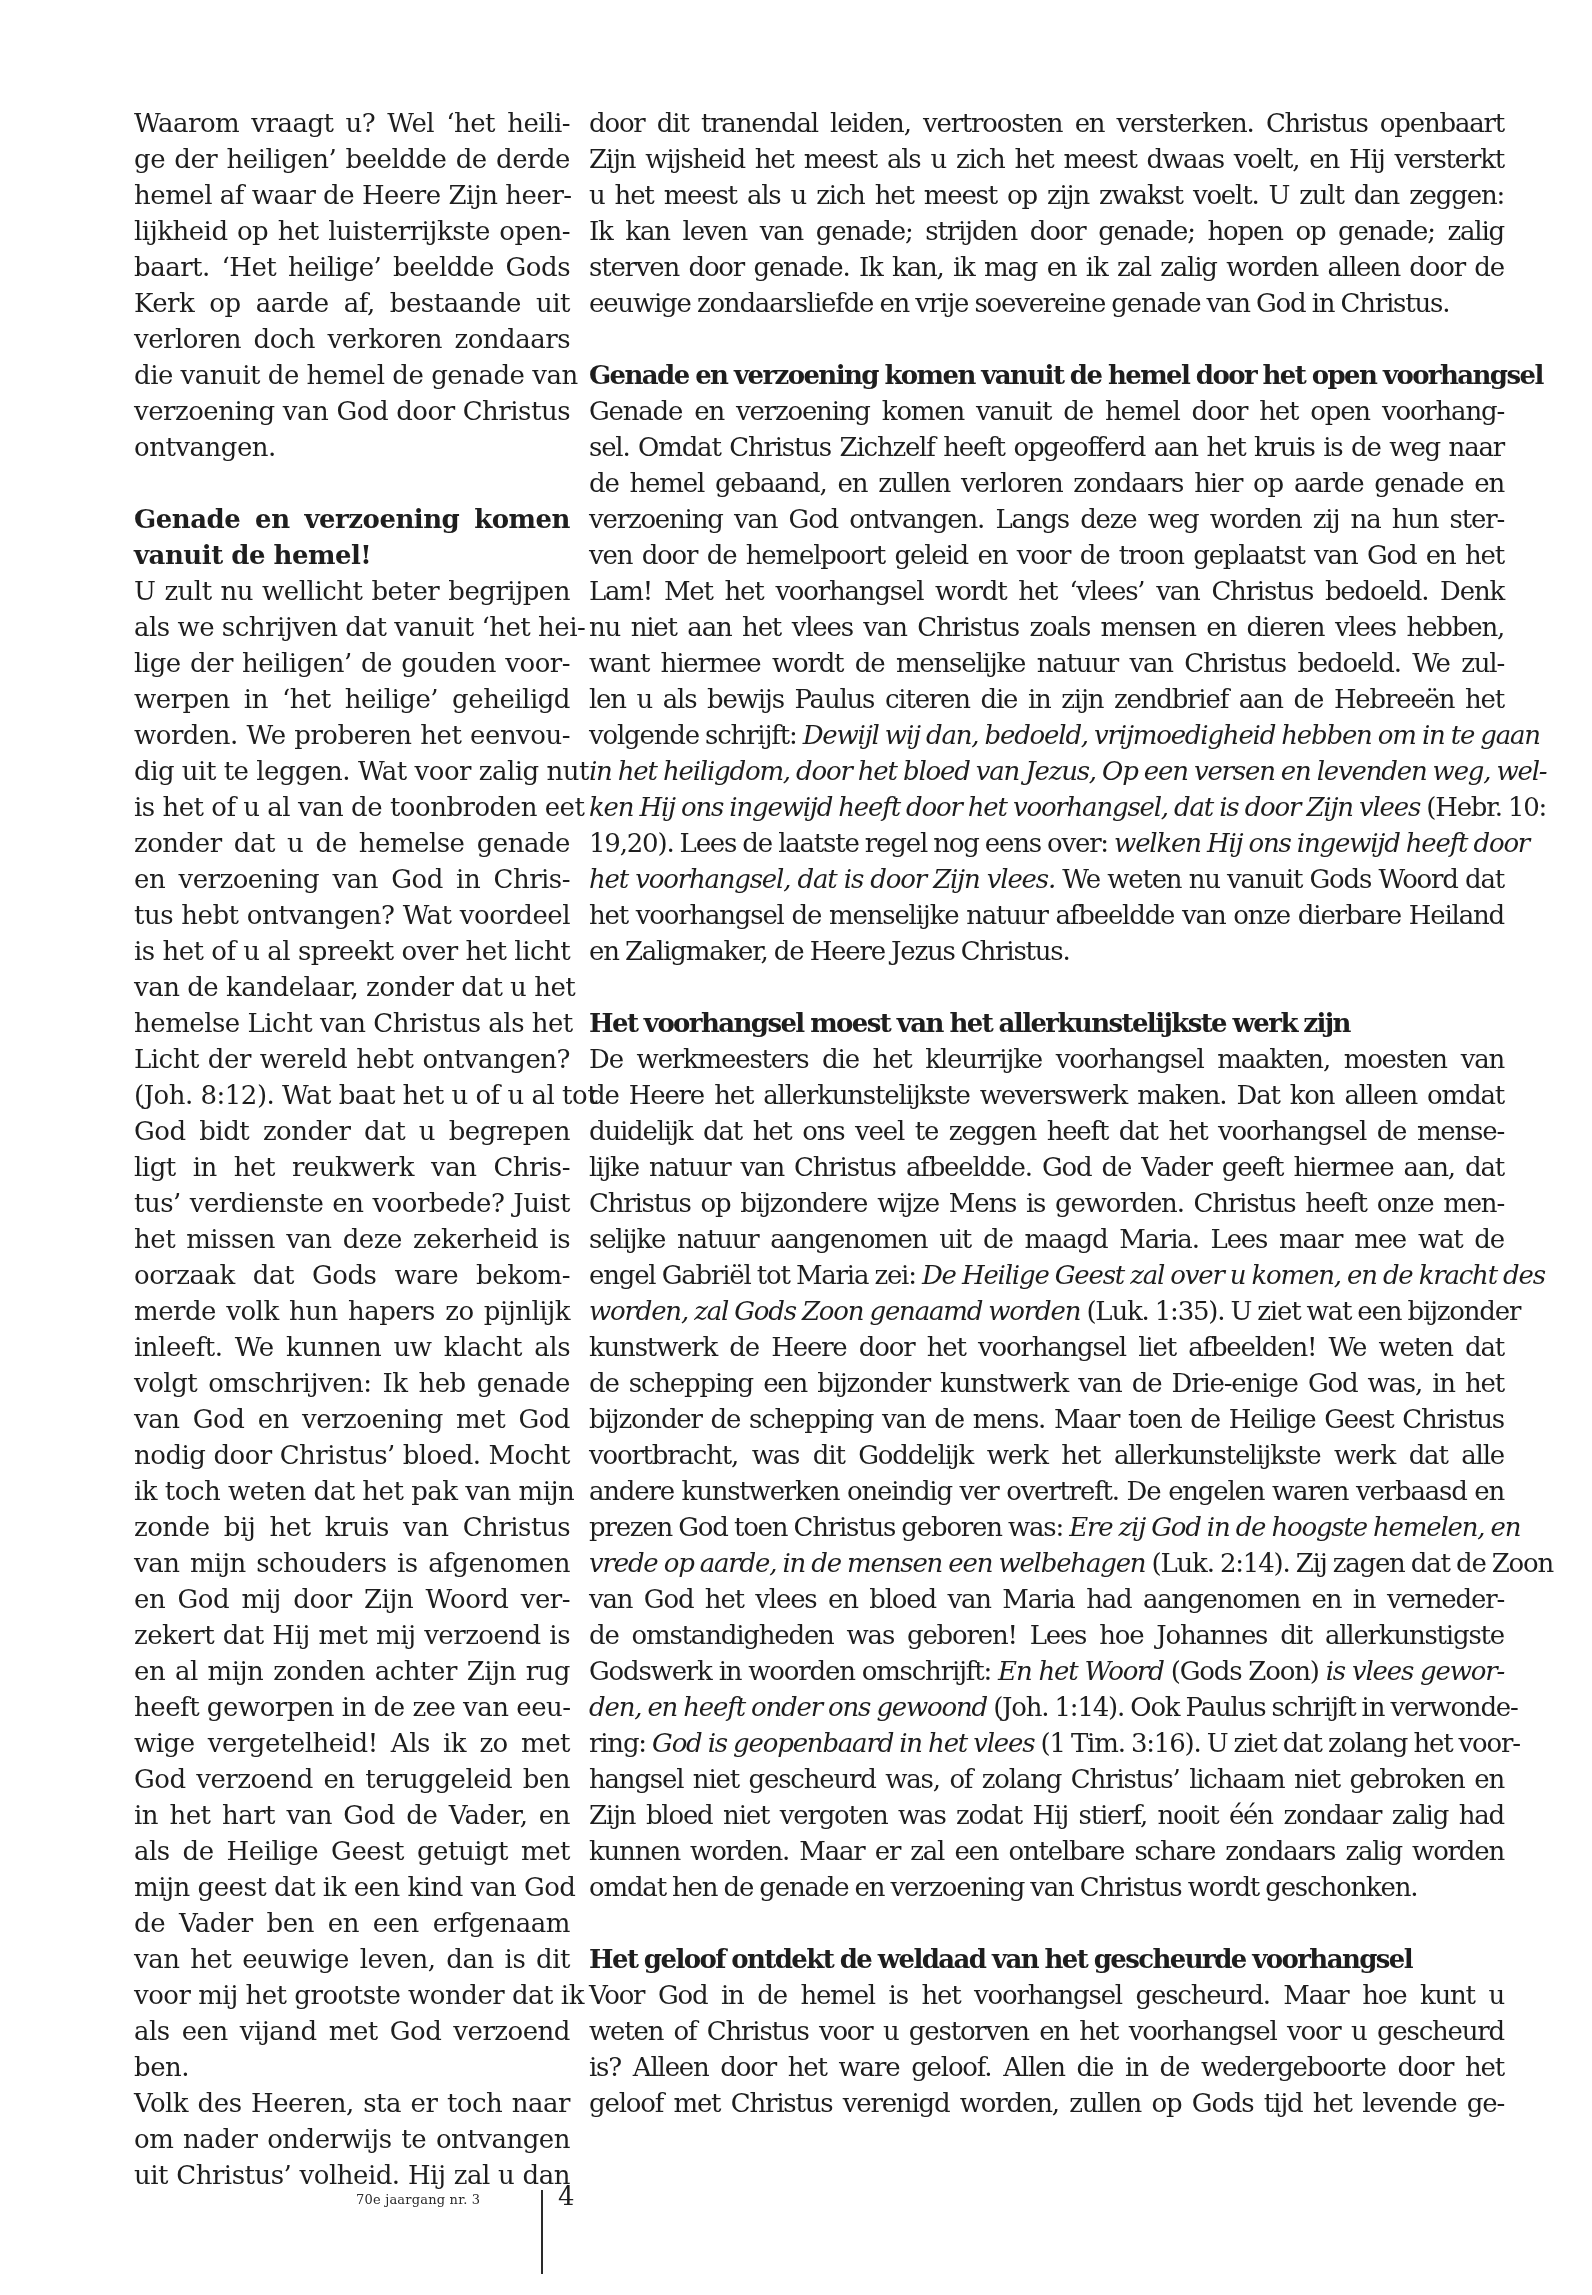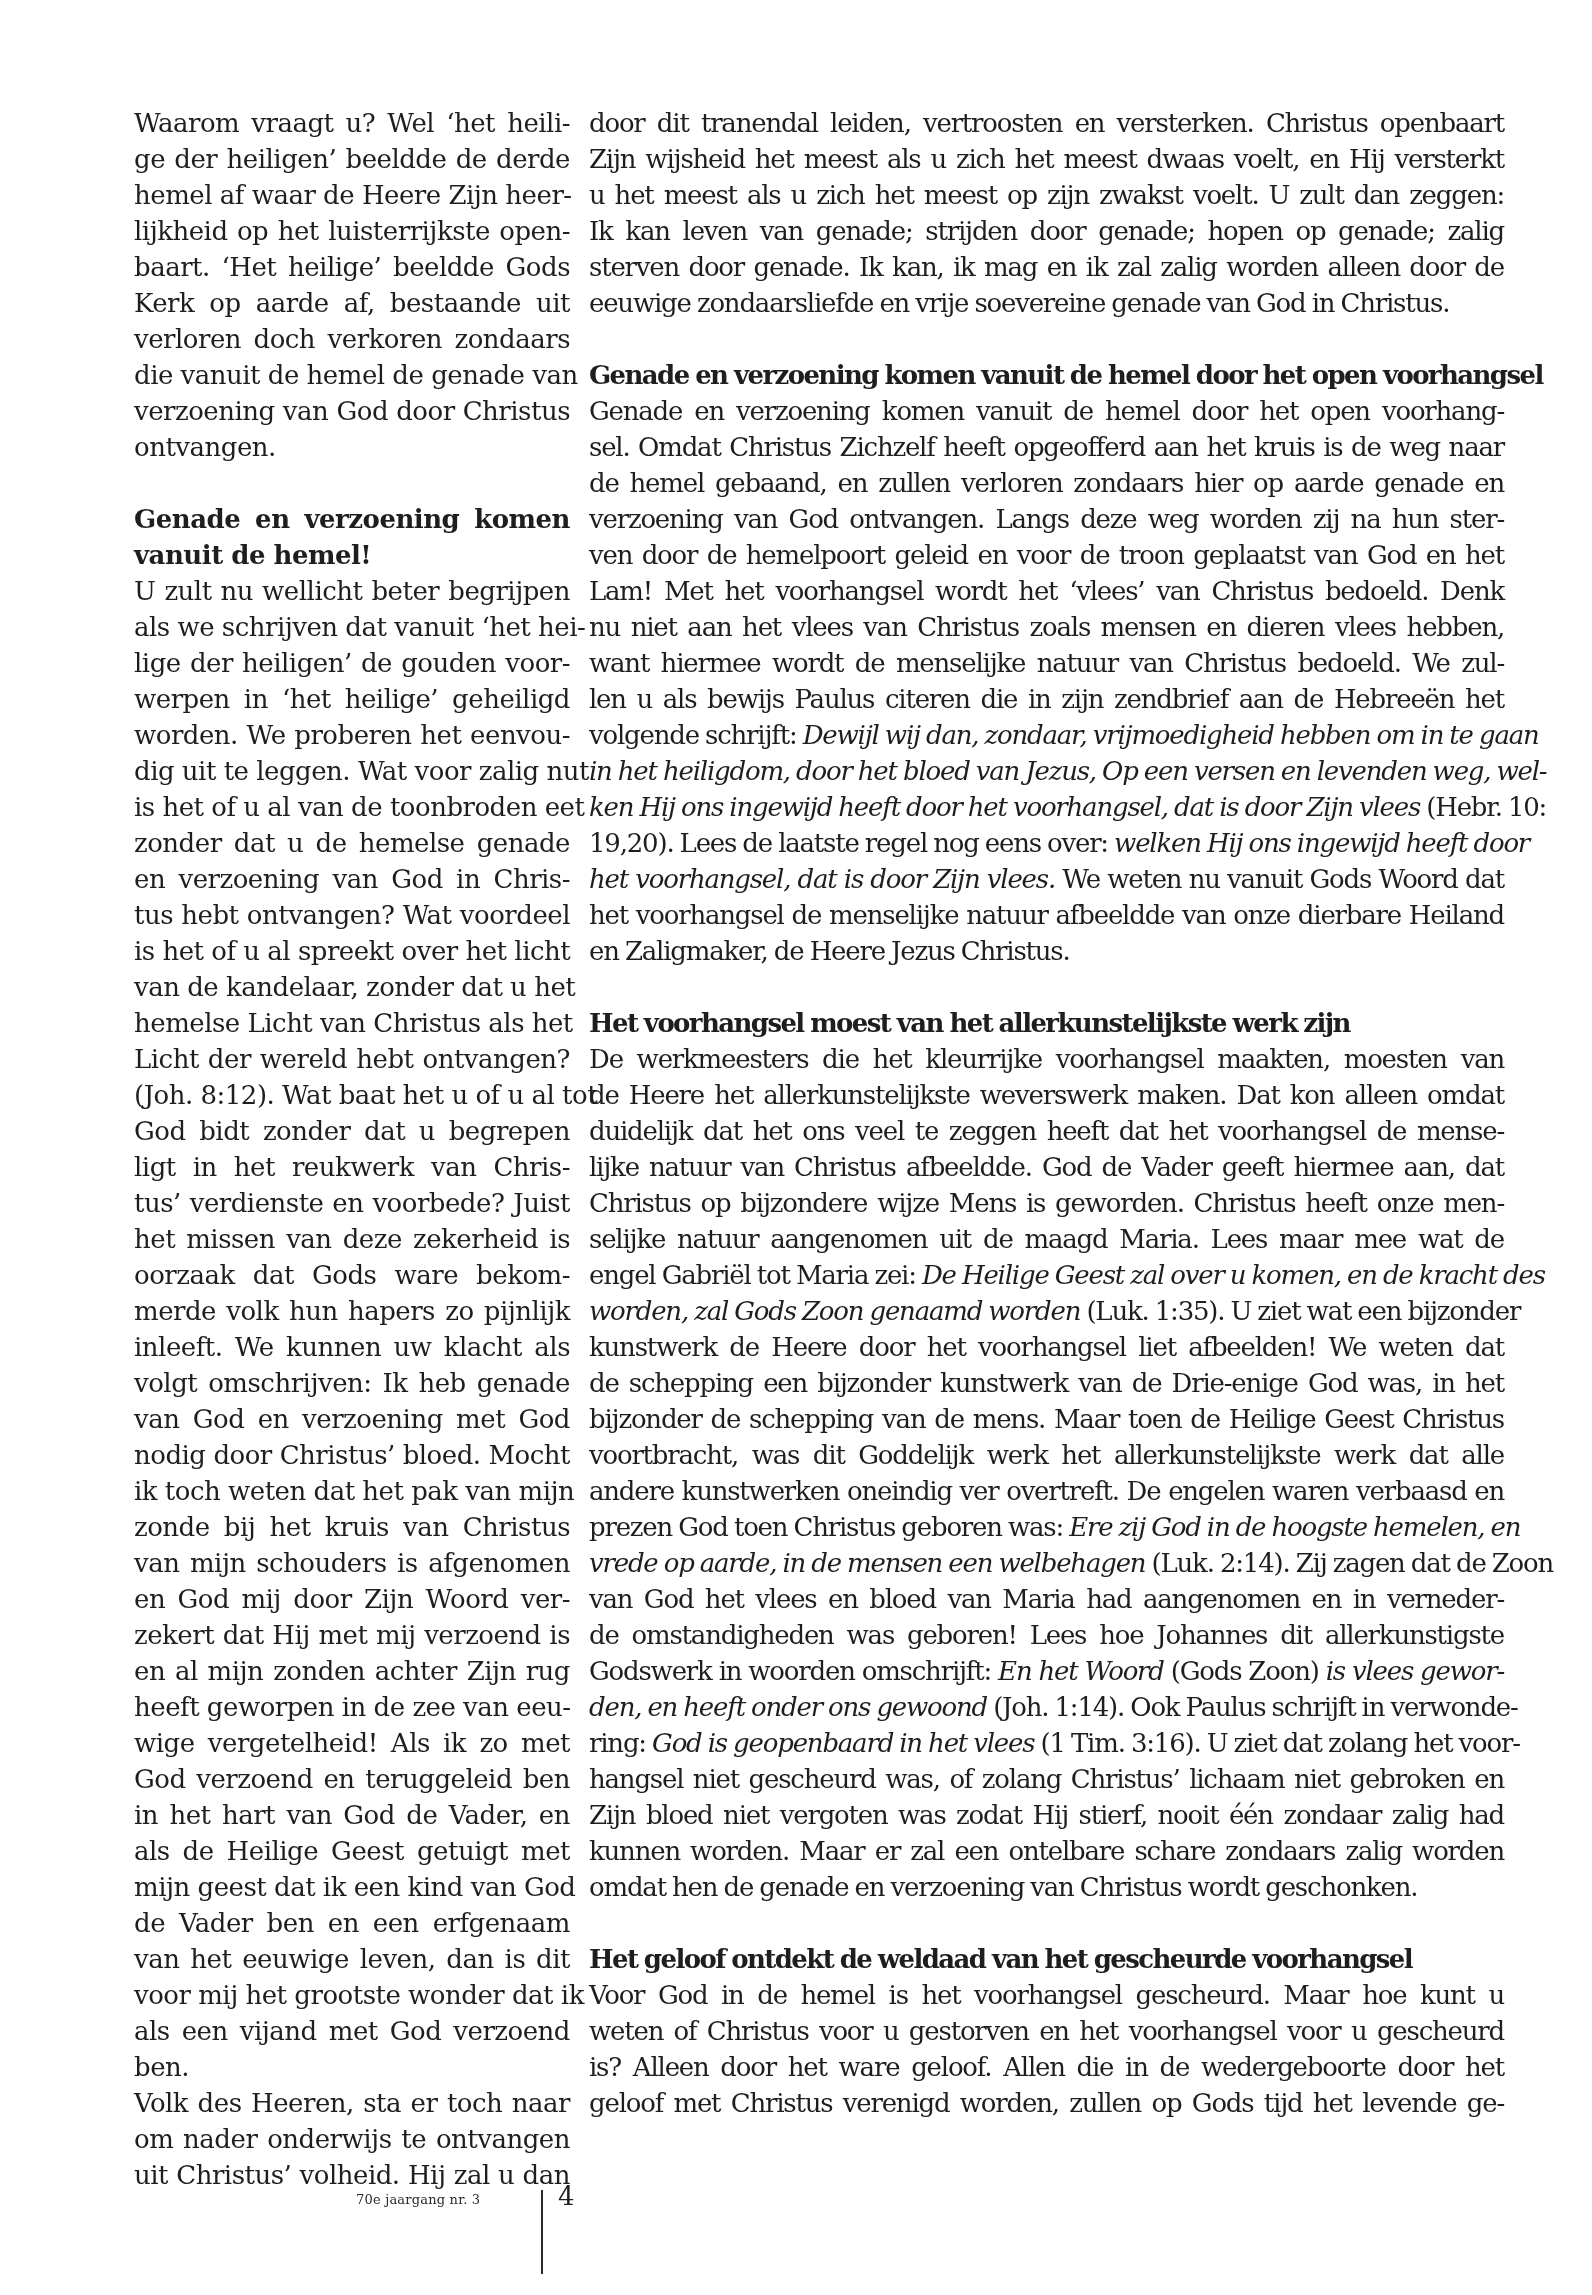--- a/index.html
+++ b/index.html
@@ -97,21 +97,21 @@
     <span class="line head"><span>Genade en verzoening komen vanuit de hemel door het open voorhangsel</span></span>
     <span class="line"><span>Genade en verzoening komen vanuit de hemel door het open voorhang-</span></span>
     <span class="line"><span>sel. Omdat Christus Zichzelf heeft opgeofferd aan het kruis is de weg naar</span></span>
     <span class="line"><span>de hemel gebaand, en zullen verloren zondaars hier op aarde genade en</span></span>
     <span class="line"><span>verzoening van God ontvangen. Langs deze weg worden zij na hun ster-</span></span>
     <span class="line"><span>ven door de hemelpoort geleid en voor de troon geplaatst van God en het</span></span>
     <span class="line"><span>Lam! Met het voorhangsel wordt het ‘vlees’ van Christus bedoeld. Denk</span></span>
     <span class="line"><span>nu niet aan het vlees van Christus zoals mensen en dieren vlees hebben,</span></span>
     <span class="line"><span>want hiermee wordt de menselijke natuur van Christus bedoeld. We zul-</span></span>
     <span class="line"><span>len u als bewijs Paulus citeren die in zijn zendbrief aan de Hebreeën het</span></span>
-    <span class="line"><span>volgende schrijft: </span><em>Dewijl wij dan, zondaar, vrijmoedigheid hebben om in te gaan</em></span>
+    <span class="line"><span>volgende schrijft: </span><em>Dewijl wij dan, bedoeld, vrijmoedigheid hebben om in te gaan</em></span>
     <span class="line"><em>in het heiligdom, door het bloed van Jezus, Op een versen en levenden weg, wel-</em></span>
     <span class="line"><em>ken Hij ons ingewijd heeft door het voorhangsel, dat is door Zijn vlees</em><span> (Hebr. 10:</span></span>
     <span class="line"><span>19,20). Lees de laatste regel nog eens over: </span><em>welken Hij ons ingewijd heeft door</em></span>
     <span class="line"><em>het voorhangsel, dat is door Zijn vlees.</em><span> We weten nu vanuit Gods Woord dat</span></span>
     <span class="line"><span>het voorhangsel de menselijke natuur afbeeldde van onze dierbare Heiland</span></span>
     <span class="line last"><span>en Zaligmaker, de Heere Jezus Christus.</span></span>
     <span class="gap"></span>
     <span class="line head last"><span>Het voorhangsel moest van het allerkunstelijkste werk zijn</span></span>
     <span class="line"><span>De werkmeesters die het kleurrijke voorhangsel maakten, moesten van</span></span>
     <span class="line"><span>de Heere het allerkunstelijkste weverswerk maken. Dat kon alleen omdat</span></span>

